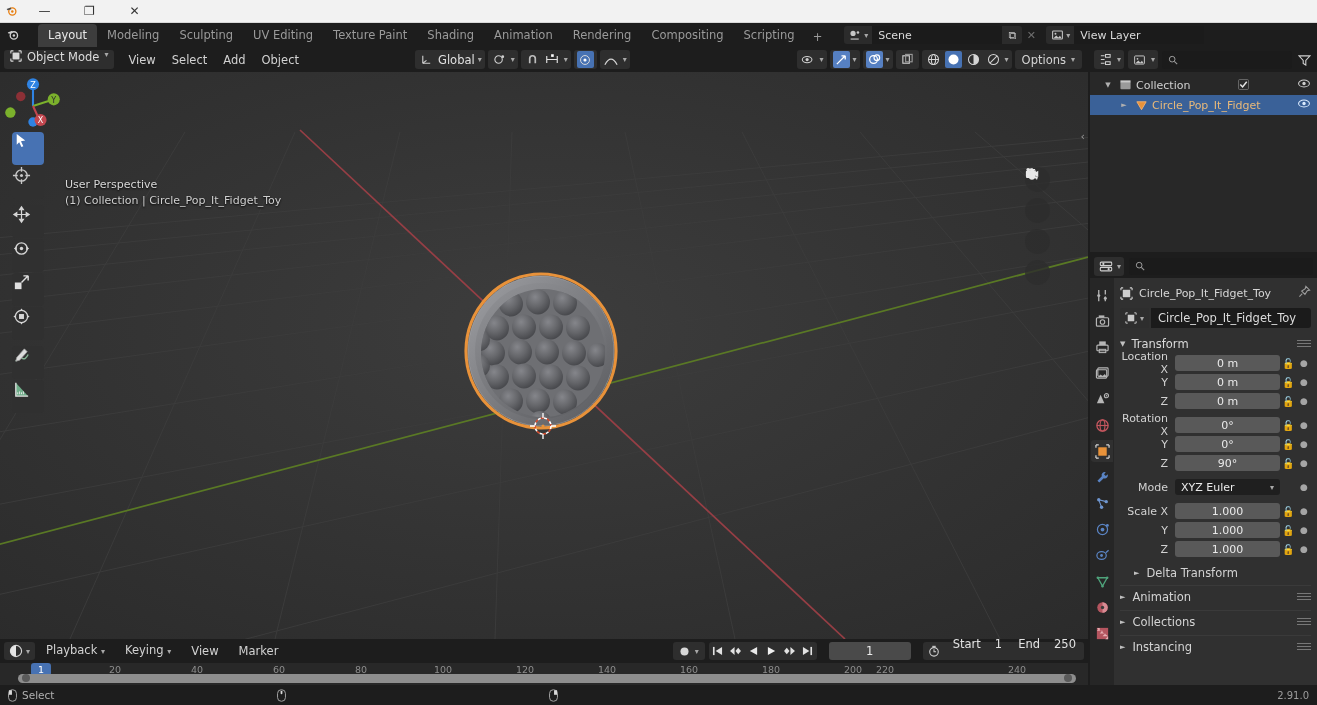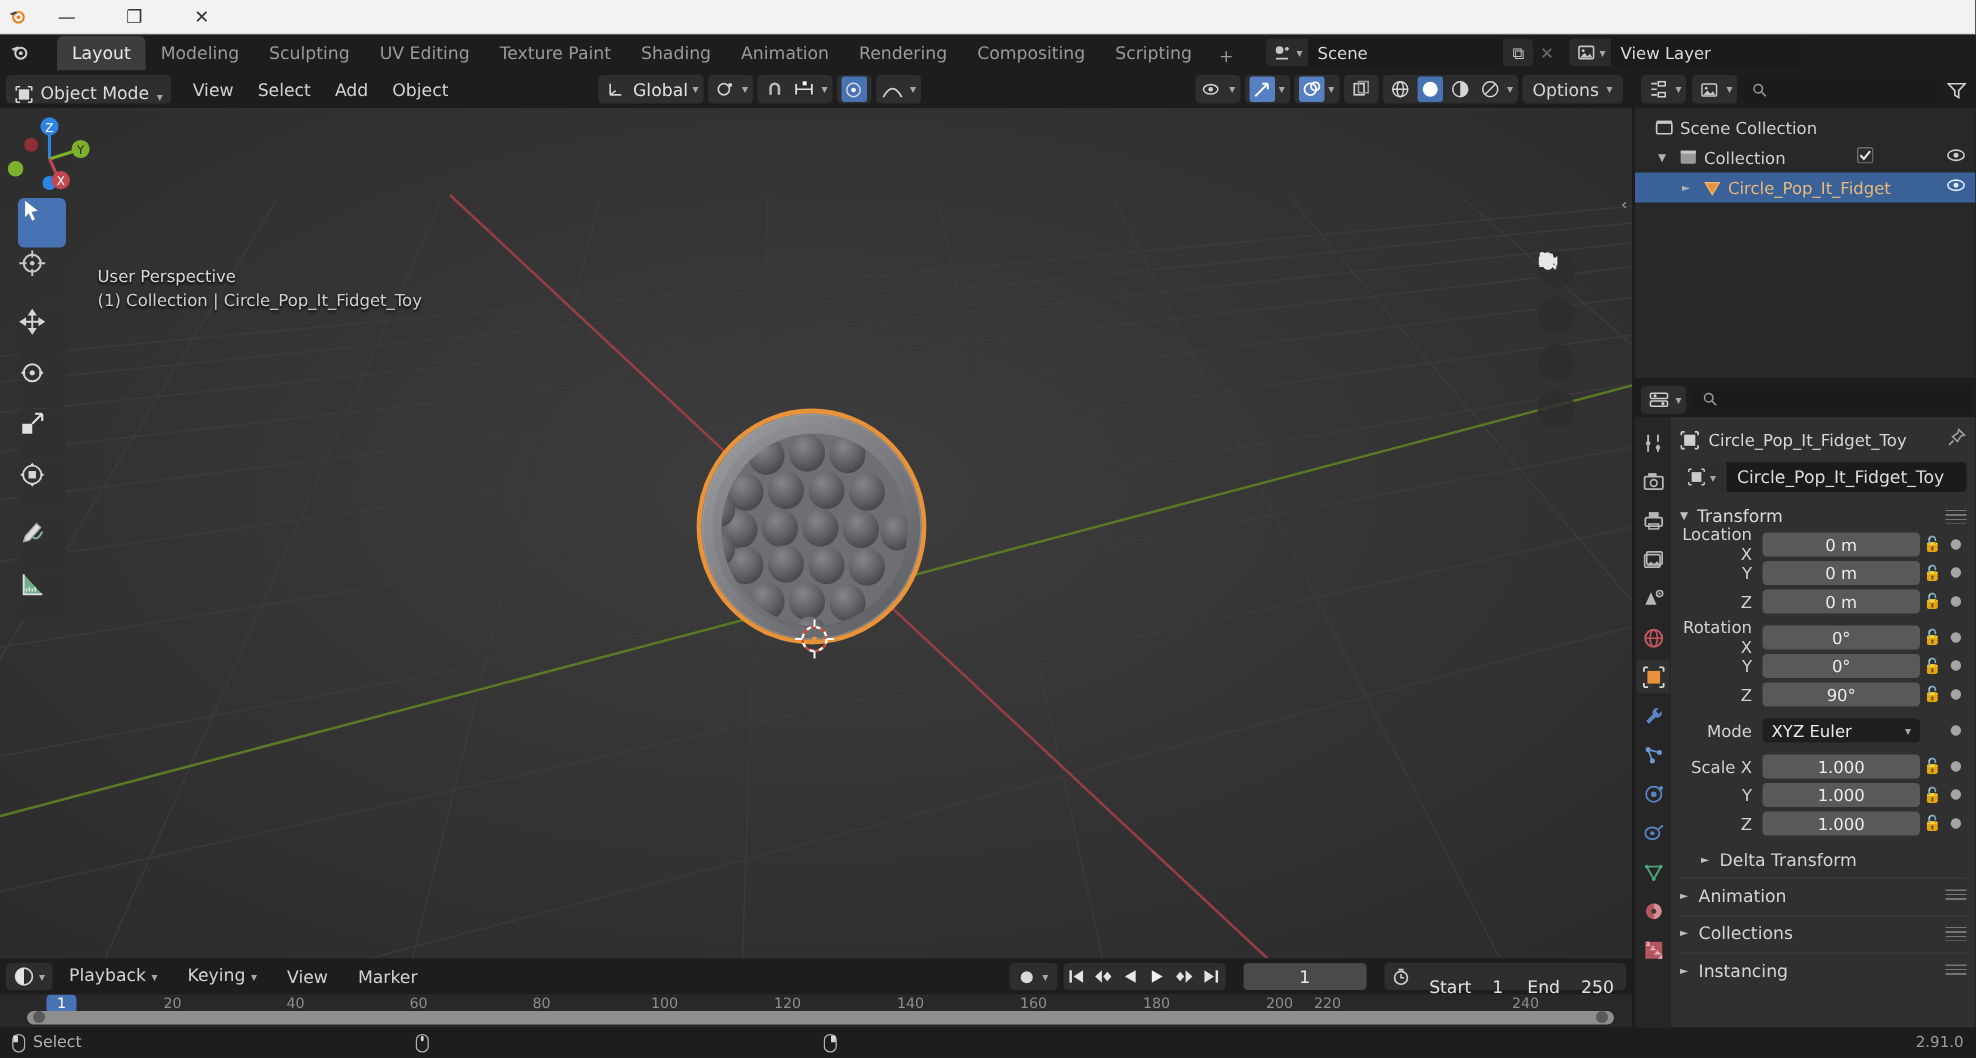--- a/index.html
+++ b/index.html
@@ -57,27 +57,27 @@
   
   .viewport{
     position:absolute;left:0;top:47px;width:1088px;height:592px;
     background:#2b2b2b;
   }
   .vp-header{
     position:absolute;left:0;top:0;width:1088px;height:25px;
     background:#1d1d1d;display:flex;align-items:center;padding:0 4px;
   }
   .mode-dd{
-    display:flex;align-items:flex-end;gap:5px;background:#2e2e2e;border-radius:3px;
+    display:flex;align-items:flex-start;gap:5px;background:#2e2e2e;border-radius:3px;
     height:19px;padding:0 6px;color:#dcdcdc;
   }
   .vp-menu{display:flex;align-items:center;margin-left:6px;}
   .vp-menu .menu-item{padding:2px 8px;}
   .vp-right{margin-left:auto;display:flex;align-items:center;gap:3px;padding-right:2px;}
-  .vp-center{position:absolute;left:399px;top:3px;display:flex;align-items:flex-end;gap:3px;}
+  .vp-center{position:absolute;left:415px;top:3px;display:flex;align-items:flex-end;gap:3px;}
   .tgrp{display:flex;align-items:center;background:#2e2e2e;border-radius:3px;height:19px;padding:0 3px;gap:3px;}
   .ticon{width:17px;height:17px;display:flex;align-items:center;justify-content:center;color:#cfcfcf;font-size:11px;border-radius:2px;}
   .ticon.sel{background:#4772b3;color:#fff;}
   .ticon.hl{background:#5680c2;color:#fff;}
   .caret{color:#a8a8a8;font-size:8px;}
   .optbtn{background:#2e2e2e;border-radius:3px;height:19px;padding:0 7px;display:flex;align-items:center;gap:5px;color:#d4d4d4;}
 
   .vp-canvas{position:absolute;left:0;top:25px;width:1088px;height:567px;overflow:hidden;
     background:radial-gradient(ellipse at 50% 45%, #3b3b3b 0%, #323232 45%, #2c2c2c 100%);}
   .vp-canvas svg{position:absolute;left:0;top:0;}
@@ -154,21 +154,21 @@
   .timeline{position:absolute;left:0;top:639px;width:1088px;height:46px;background:#282828;}
   .tl-header{height:24px;background:#1d1d1d;display:flex;align-items:center;padding:0 4px;gap:2px;}
   .tl-dd{display:flex;align-items:center;gap:3px;background:#2e2e2e;border-radius:3px;height:18px;padding:0 5px;color:#cfcfcf;}
   .tl-mid{margin-left:auto;display:flex;align-items:center;gap:4px;}
   .rec{background:#2e2e2e;border-radius:3px;height:18px;display:flex;align-items:center;padding:0 6px;gap:5px;color:#d8d8d8;}
   .pgroup{display:flex;align-items:center;background:#2e2e2e;border-radius:3px;height:18px;}
   .pbtn{width:18px;height:18px;display:flex;align-items:center;justify-content:center;color:#ddd;font-size:9px;}
   .frame-field{background:#4a4a4a;border-radius:3px;height:18px;width:82px;display:flex;align-items:center;justify-content:center;color:#ececec;margin-left:8px;}
   .se-grp{display:flex;align-items:center;background:#2e2e2e;border-radius:3px;height:18px;margin-left:8px;}
   .se-ico{width:22px;display:flex;align-items:center;justify-content:center;color:#d0d0d0;font-size:11px;}
-  .se-cell{display:flex;align-items:flex-start;height:18px;padding:16px 8px;gap:14px;color:#e2e2e2;}
+  .se-cell{display:flex;align-items:flex-end;height:18px;padding:16px 8px;gap:14px;color:#e2e2e2;}
   .tl-ruler{position:relative;height:15px;background:#282828;overflow:hidden;}
   .tick{position:absolute;top:1px;color:#8d8d8d;font-size:9.5px;transform:translateX(-50%);}
   .playhead{position:absolute;top:0px;background:#4772b3;border-radius:3px;height:13px;padding:0 7px;
     color:#fff;font-size:9.5px;display:flex;align-items:center;transform:translateX(-50%);}
   .ph-line{position:absolute;top:13px;width:1px;height:6px;background:#5a8bd6;}
   .tl-scroll{position:absolute;left:0;bottom:2px;width:1088px;height:10px;display:flex;align-items:center;}
   .tl-scroll .bar{position:absolute;left:18px;right:12px;height:9px;background:#8e8e8e;border-radius:5px;}
   .tl-scroll .knob{position:absolute;width:8px;height:8px;border-radius:50%;background:#5a5a5a;top:1px;}
 
   
@@ -634,30 +634,20 @@
       <div class="ticon">
         <svg width="13" height="12" viewBox="0 0 14 13">
             <path d="M1 2 h12 L8.4 7 V12 L5.6 10.2 V7 Z" fill="none" stroke="#cfcfcf" stroke-width="1.2"></path>
           </svg>
       </div>
     </div>
 
     <div class="ol-body">
       <div class="ol-row">
         <span class="ol-ind" style="width:8px"></span>
-        <span class="ol-ico">
-          <svg width="13" height="12" viewBox="0 0 14 13">
-              <rect x="1.5" y="3" width="11" height="8" rx="1" fill="none" stroke="#c9c9c9" stroke-width="1.2"></rect>
-              <rect x="1.5" y="1.5" width="11" height="2.2" fill="#c9c9c9"></rect>
-            </svg>
-        </span>
-        <span class="ol-name">Scene Collection</span>
-      </div>
-      <div class="ol-row">
-        <span class="ol-ind" style="width:8px"></span>
         <span class="ol-tri">▼</span>
         <span class="ol-ico">
           <svg width="13" height="12" viewBox="0 0 14 13">
               <rect x="1.5" y="3" width="11" height="8" rx="1" fill="#9a9a9a"></rect>
               <rect x="1.5" y="1.5" width="11" height="2.2" fill="#c9c9c9"></rect>
             </svg>
         </span>
         <span class="ol-name">Collection</span>
         <span class="ol-chk">
           <svg width="11" height="11" viewBox="0 0 12 12">

